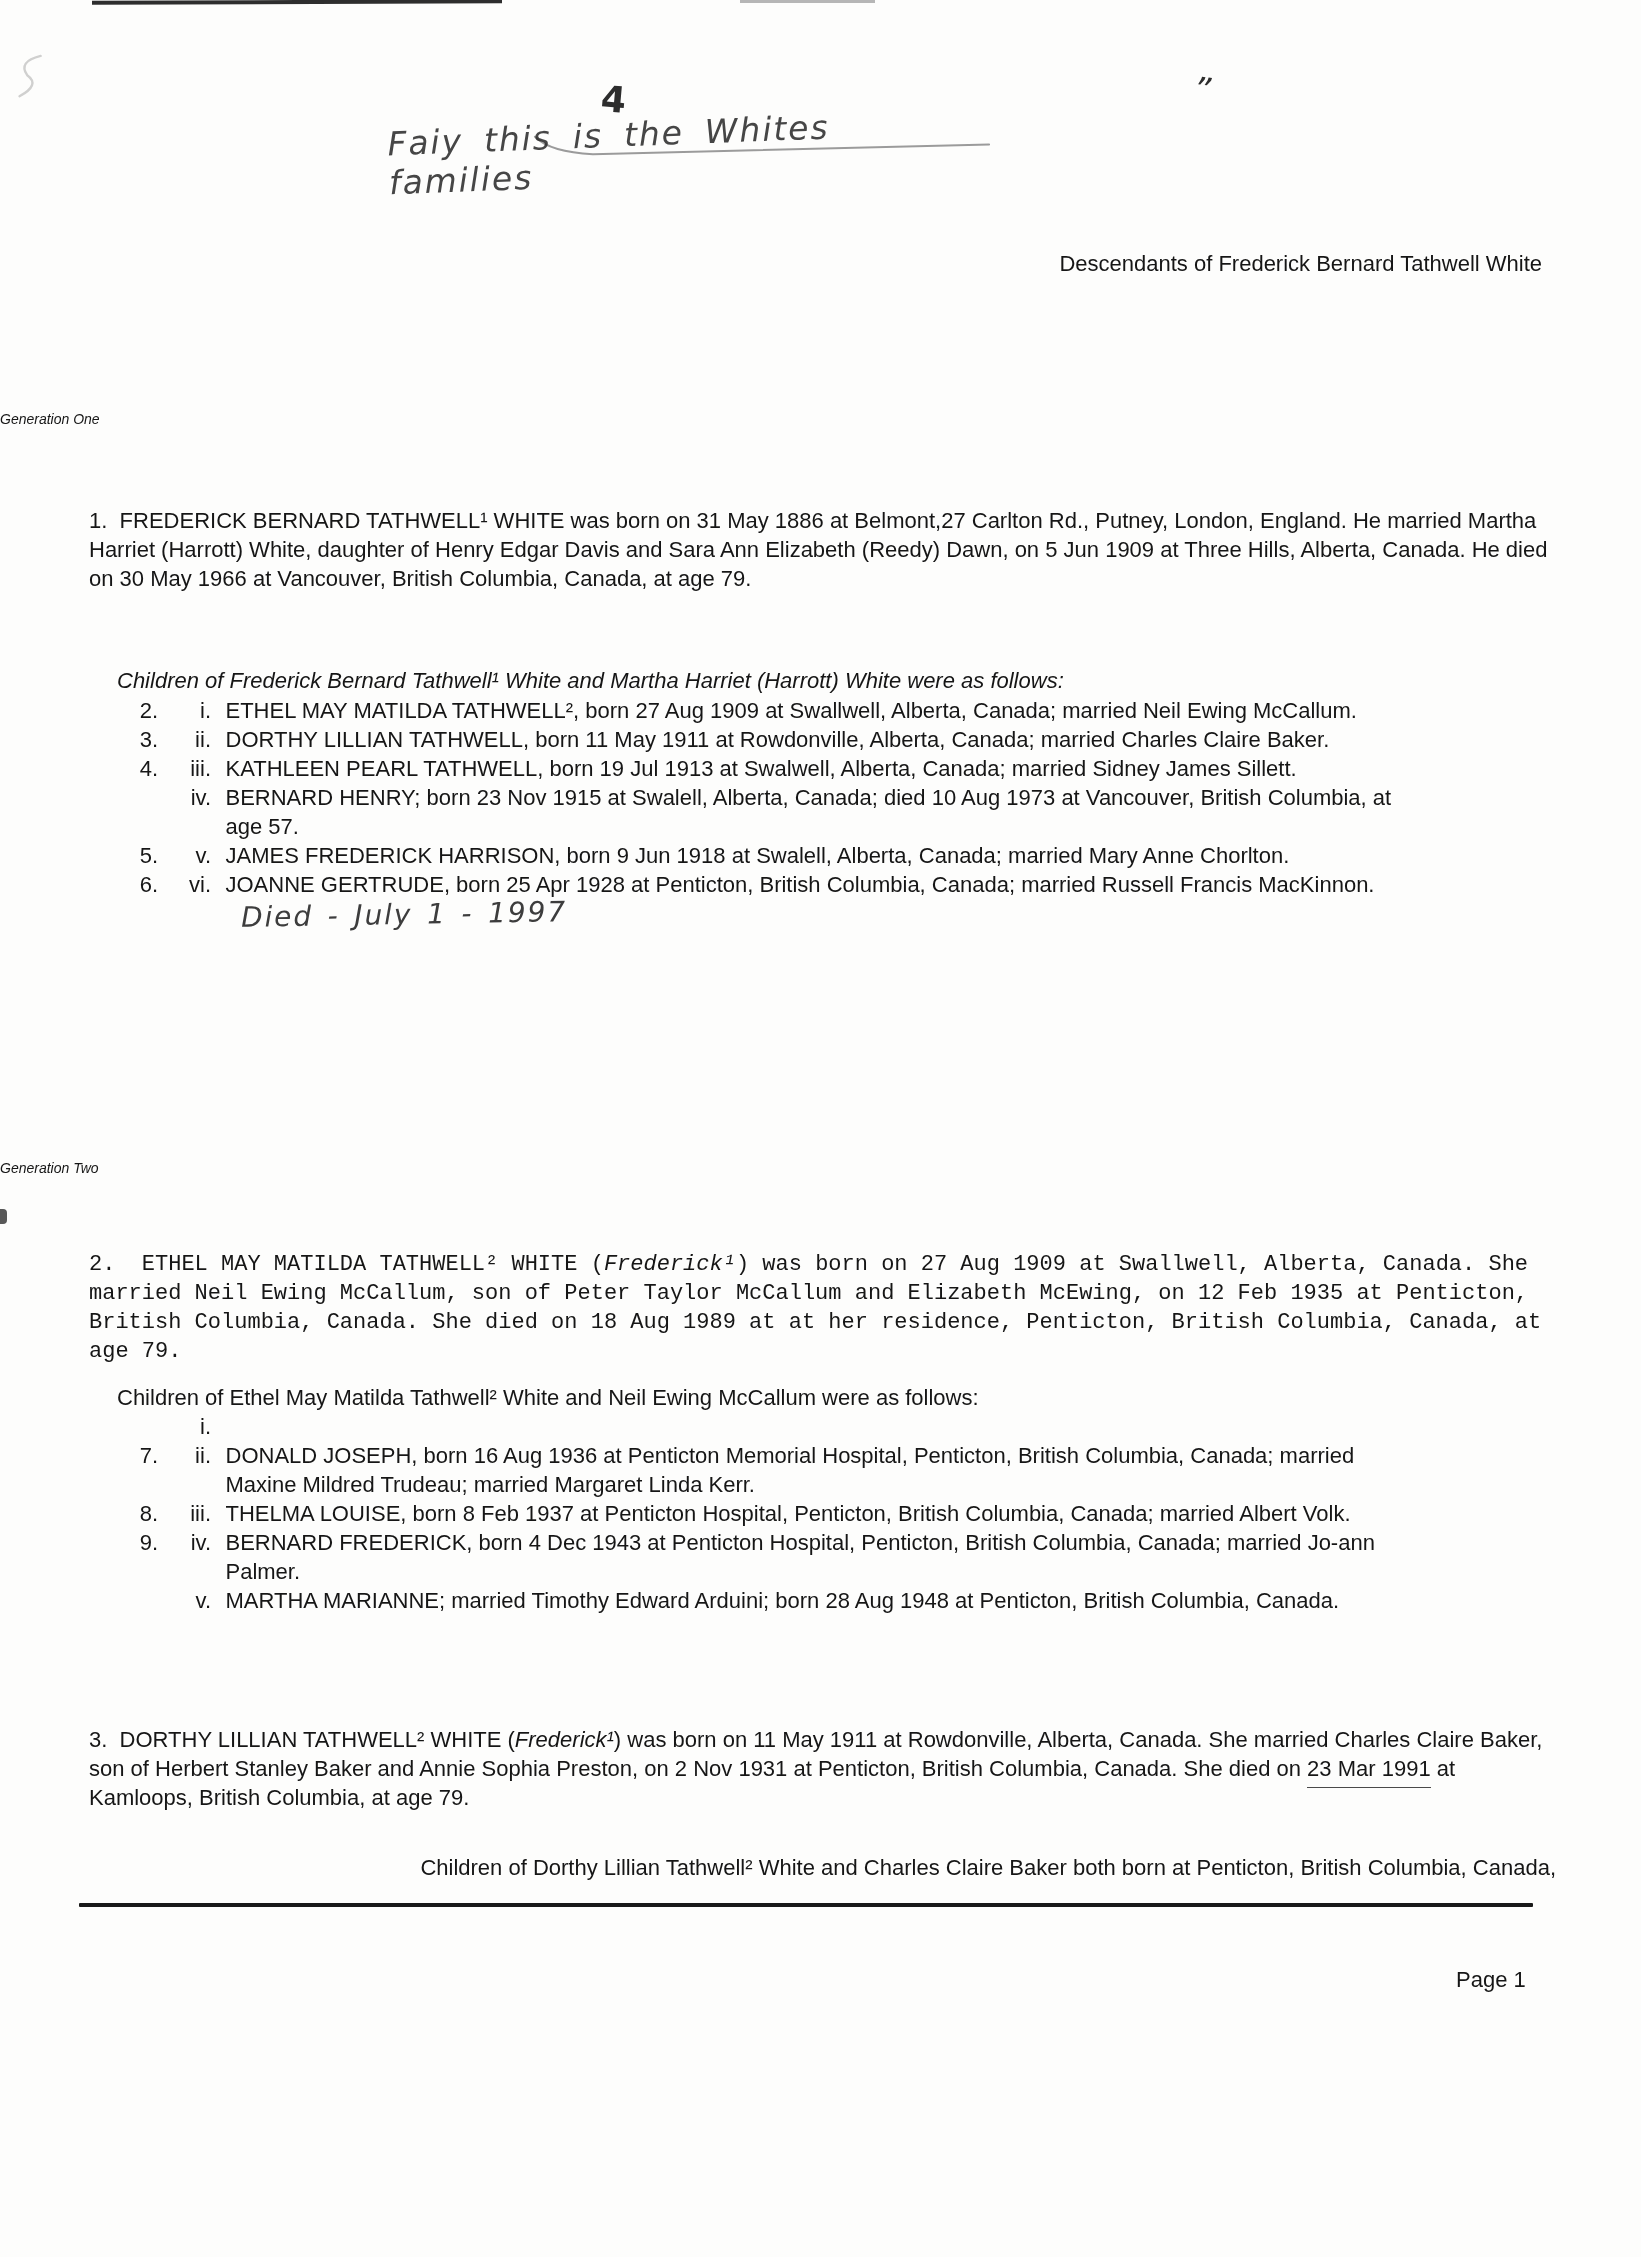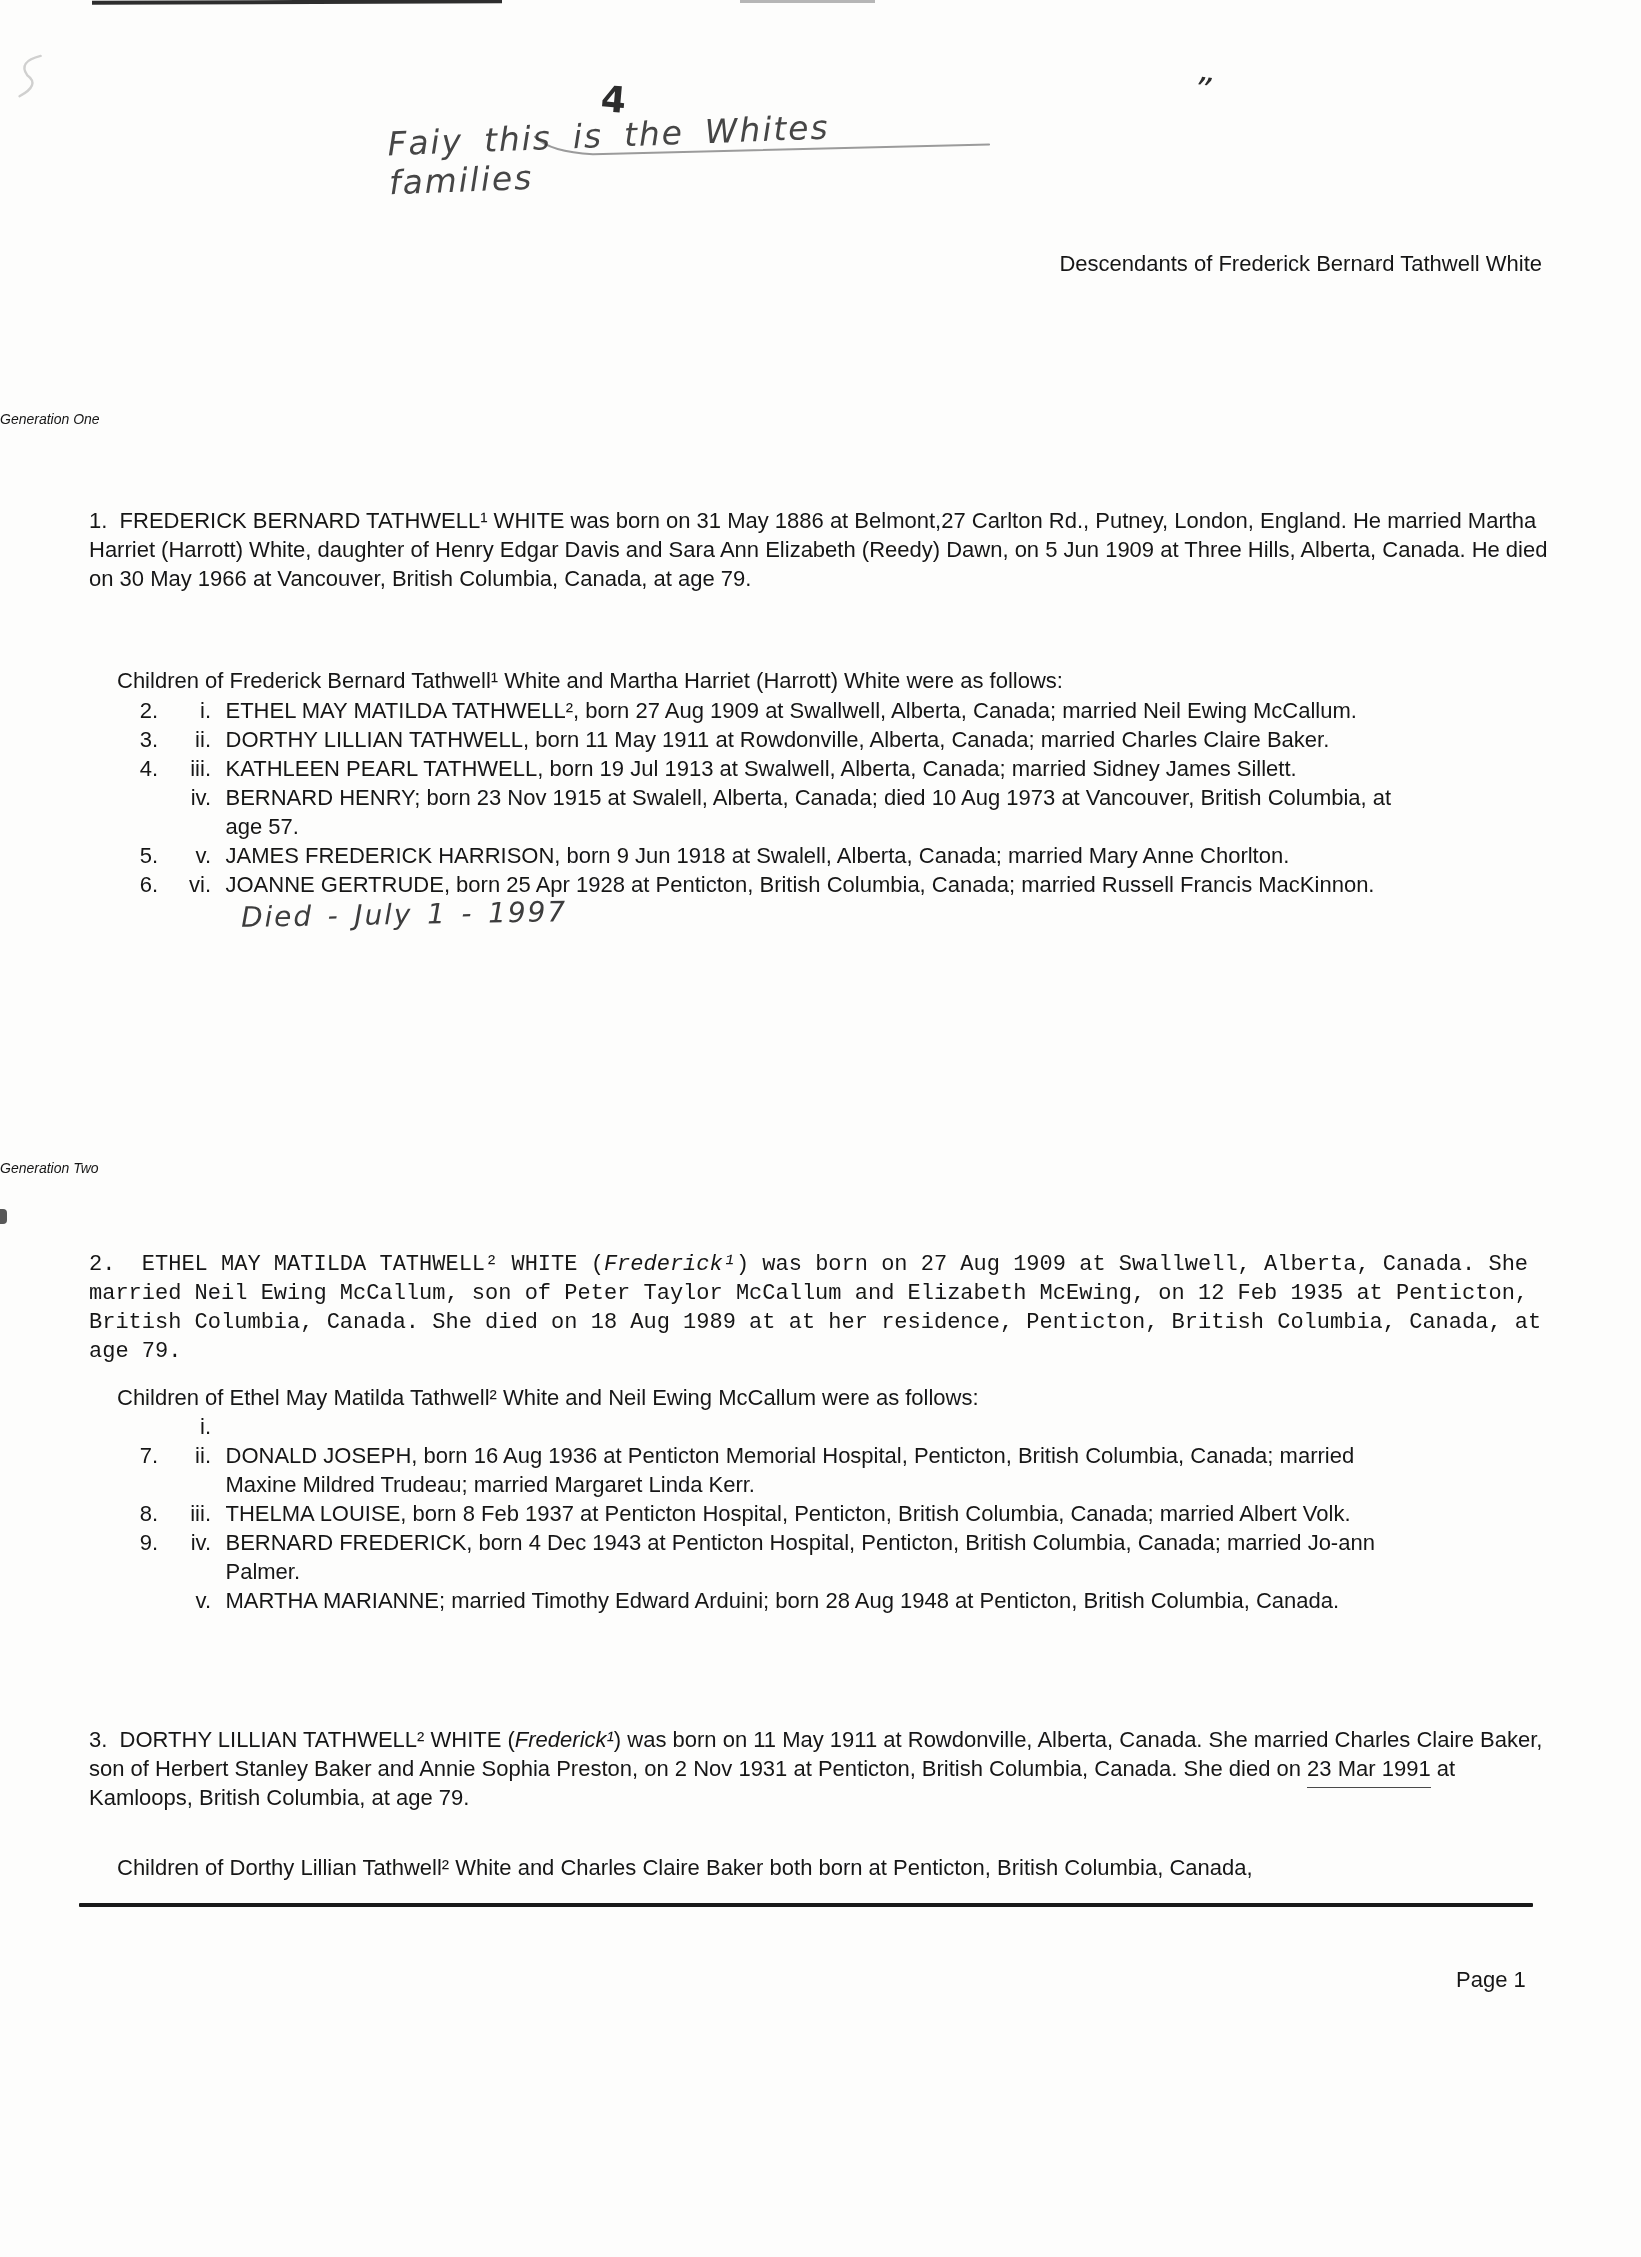--- a/index.html
+++ b/index.html
@@ -43,23 +43,23 @@
 
   .para {
     position:absolute; left:89px; width:1463px;
     font-size:22px; line-height:29px; white-space:pre-wrap;
   }
   #para-1 { top:506px; }
   #para-2 { top:1250px;font-family:Liberation Mono, monospace; }
   #para-3 { top:1725px; }
 
   .children-intro { position:absolute; left:117px; width:1439px; font-size:22px; line-height:29px; }
-  #children-intro-1 { top:666px; }
+  #children-intro-1 { top:666px;font-style:italic; }
   #children-intro-2 { top:1383px; }
-  #children-intro-3 { top:1853px; }
+  #children-intro-3 { top:1853px;text-align:right; }
 
   .child-list { position:absolute; left:89px; width:1381px; }
   #child-list-1 { top:696px; }
   #child-list-2 { top:1412px; }
   .child-row { display:flex; font-size:22px; line-height:29px; }
   .col-num { width:69px; text-align:right; flex:none; }
   .col-roman { width:53px; text-align:right; flex:none; }
   .col-text { width:1170px; margin-left:14.5px; flex:none; }
 
   .it { font-style:italic; }

